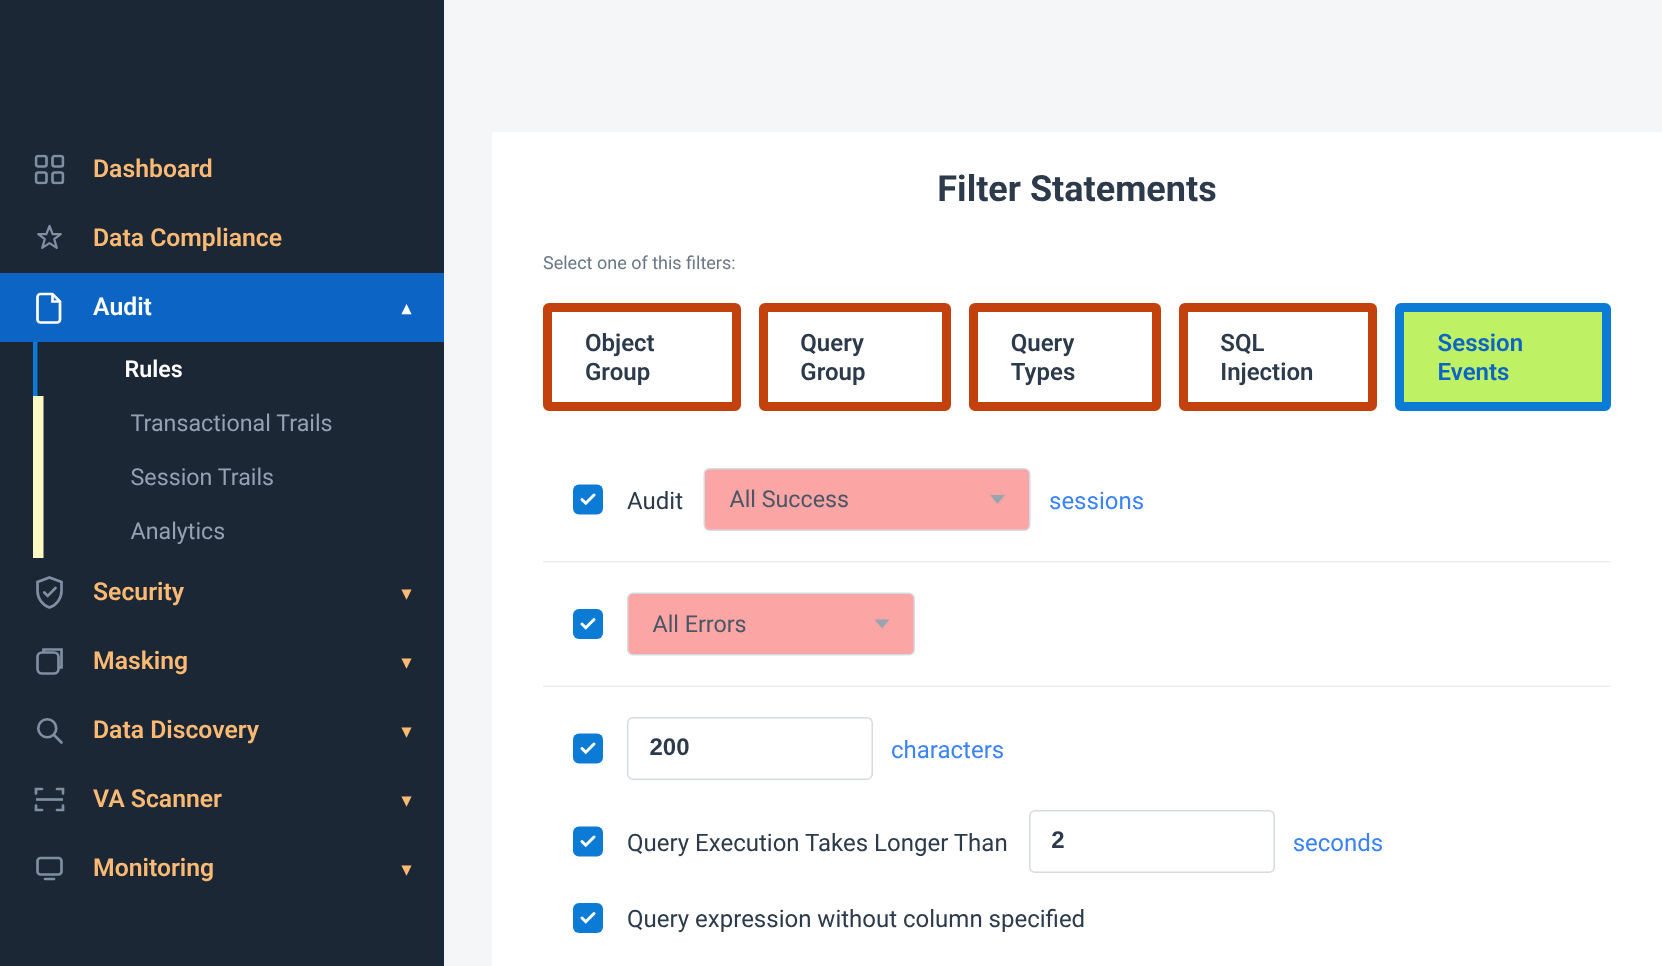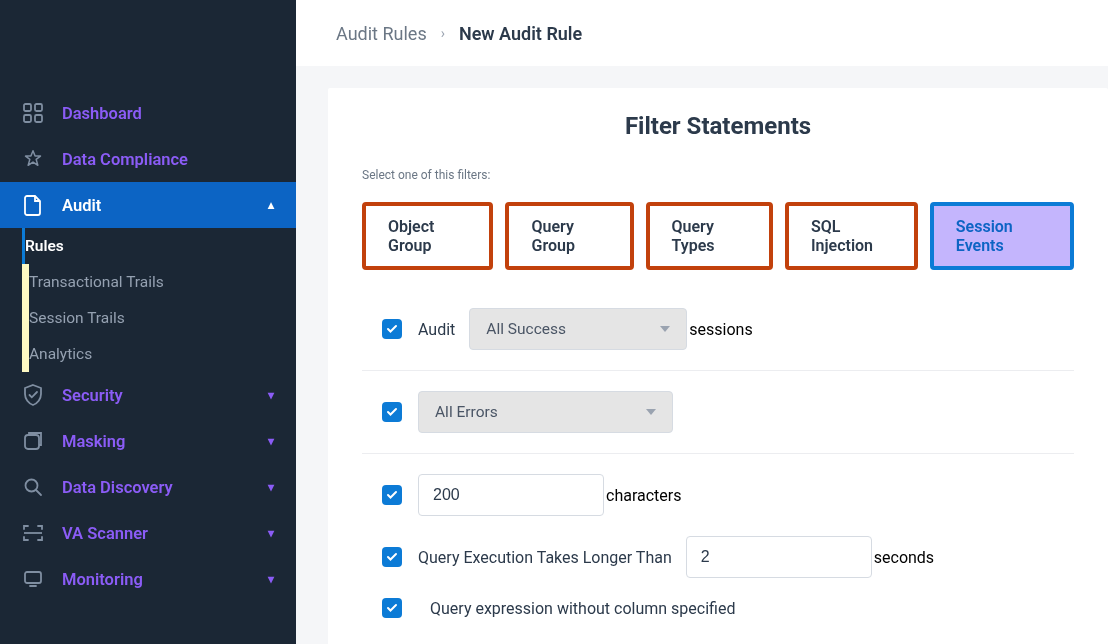--- a/index.html
+++ b/index.html
@@ -22,82 +22,60 @@
   border-top-left-radius: 60px 28px;
   border-top-right-radius: 60px 28px;
 }
 .collapse-btn { width: 70px; height: 66px; background: #e8eef7; display: flex; align-items: center; justify-content: center; color: #0c7bd6; font-size: 22px; cursor: pointer; }
 .breadcrumb { padding-left: 40px; font-size: 18px; color: #6b7785; display: flex; align-items: center; gap: 14px; }
 .breadcrumb .sep { color: #9aa3b0; font-size: 14px; }
 .breadcrumb .current { color: #2c3a4b; font-weight: 600; }
 
 
 .sidebar { width: 296px; background: #1b2735; color: #a7b3c3; padding-top: 66px; overflow-y: auto; flex-shrink: 0; z-index: 5; position: relative; }
-.nav-item { display: flex; align-items: center; padding: 0 22px; height: 46px; cursor: pointer; font-size: 16.5px; font-weight: 600; color: #8b5cf6; position: relative; }
+.nav-item { display: flex; align-items: center; padding: 0 22px; height: 46px; cursor: pointer; font-size: 16.5px; font-weight: 600; color: #fdba74; position: relative; }
 .nav-item .icon { width: 22px; height: 22px; margin-right: 18px; display: flex; align-items: center; justify-content: center; }
 .nav-item.active { background: #0c64c4; color: #fff; }
 .nav-item .chev { margin-left: auto; font-size: 12px; }
 .sub-items { background: #1b2735; }
-.sub-item { height: 36px; display: flex; align-items: center; font-size: 15.5px; color: #95a1b1; cursor: pointer; position: relative; border-left: 3px solid transparent; margin-left: 22px; text-align: center; }
+.sub-item { height: 36px; display: flex; align-items: center; padding-left: 58px; font-size: 15.5px; color: #95a1b1; cursor: pointer; position: relative; border-left: 3px solid transparent; margin-left: 22px; text-align: center; }
 .sub-item.active { color: #fff; font-weight: 600; border-left: 3px solid #0c7bd6; }
 .sub-item.active::before { content:''; }
 .sub-item:not(.active) { border-left: 7px solid #fef9c3; }
 
 
 .content { flex: 1; padding-top: 66px; overflow-y: auto; }
 .panel { background: #fff; margin: 22px 0 0 32px; padding: 24px 34px 40px 34px; border-radius: 2px; min-height: 540px; }
 .panel h2 { font-size: 24px; color: #2c3a4b; font-weight: 700; margin-bottom: 28px; text-align: center; }
 .subtext { color: #6b7785; font-size: 12px; margin-bottom: 20px; }
 
 .pills { display: flex; gap: 12px; margin-bottom: 18px; }
-.pill { border: 4px solid #c2410c; background: #fff; padding: 11px 22px; border-radius: 4px; font-size: 16px; font-weight: 600; color: #2c3a4b; cursor: pointer; }
-.pill.active { background: #c4b5fd; border-color: #0c7bd6; color: #0c64c4; }
+.pill { border: 6px solid #c2410c; background: #fff; padding: 11px 22px; border-radius: 4px; font-size: 16px; font-weight: 600; color: #2c3a4b; cursor: pointer; }
+.pill.active { background: #bef264; border-color: #0c7bd6; color: #0c64c4; }
 
 .row { display: flex; align-items: center; padding: 20px 0 20px 20px; border-bottom: 1px solid #ecedf0; }
-.row:last-child { border-bottom: none; gap: 12px; }
+.row:last-child { border-bottom: none; }
 .cb { width: 20px; height: 20px; border-radius: 4px; background: #0c7bd6; display: flex; align-items: center; justify-content: center; margin-right: 16px; cursor: pointer; flex-shrink: 0; }
 .cb svg { width: 12px; height: 12px; }
 .rlabel { font-size: 16px; color: #2c3a4b; margin-right: 14px; }
-.rsuffix { font-size: 16px; color: #000000; margin-left: 2px; }
-.select { border: 1px solid #d6dbe2; border-radius: 4px; height: 42px; padding: 0 44px 0 16px; font-size: 15.5px; color: #4a5565; background: #e5e5e5; position: relative; display: flex; align-items: center; cursor: pointer; }
+.rsuffix { font-size: 16px; color: #3b82f6; margin-left: 12px; }
+.select { border: 1px solid #d6dbe2; border-radius: 4px; height: 42px; padding: 0 44px 0 16px; font-size: 15.5px; color: #4a5565; background: #fca5a5; position: relative; display: flex; align-items: center; cursor: pointer; }
 .select.wide { width: 218px; }
-.select.med { width: 255px; }
+.select.med { width: 192px; }
 .select::after { content:''; position:absolute; right:16px; top:17px; width:0; height:0; border-left:5px solid transparent; border-right:5px solid transparent; border-top:6px solid #9aa3b0; }
 .input { border: 1px solid #d6dbe2; border-radius: 4px; height: 42px; padding: 0 14px; font-size: 16px; color: #2c3a4b; background: #fff; width: 186px; }
-.input.med { width: 186px; }
+.input.med { width: 164px; font-weight: bold; }
 
 svg { display: block; }
 </style>
 </head>
 <body>
 
 <div class="app">
 
-  <div class="topbar">
-    <div class="logo-block">
-      <div class="logo">
-        <div class="logo-arc"></div>
-        <span class="data">Data</span>
-          <span class="sunrise">Sunrise</span>
-      </div>
-    </div>
-    <div class="collapse-btn">
-      <svg width="22" height="18" viewBox="0 0 22 18">
-        <line x1="2" y1="3" x2="20" y2="3" stroke="#0c7bd6" stroke-width="2.5" stroke-linecap="round"></line>
-        <line x1="10" y1="9" x2="20" y2="9" stroke="#0c7bd6" stroke-width="2.5" stroke-linecap="round"></line>
-        <polyline points="6,6 2,9 6,12" fill="none" stroke="#0c7bd6" stroke-width="2.5" stroke-linecap="round" stroke-linejoin="round"></polyline>
-        <line x1="2" y1="15" x2="20" y2="15" stroke="#0c7bd6" stroke-width="2.5" stroke-linecap="round"></line>
-      </svg>
-    </div>
-    <div class="breadcrumb">
-      <span>Audit Rules</span>
-      <span class="sep">›</span>
-      <span class="current">New Audit Rule</span>
-    </div>
-  </div>
 
   <div class="sidebar">
     <div style="height:24px"></div>
     <div class="nav-item">
       <span class="icon">
         <svg width="20" height="20" viewBox="0 0 20 20">
             <rect x="1" y="1" width="7" height="7" rx="1.5" fill="none" stroke="#7f8ea1" stroke-width="1.8"></rect>
             <rect x="12" y="1" width="7" height="7" rx="1.5" fill="none" stroke="#7f8ea1" stroke-width="1.8"></rect>
             <rect x="1" y="12" width="7" height="7" rx="1.5" fill="none" stroke="#7f8ea1" stroke-width="1.8"></rect>
             <rect x="12" y="12" width="7" height="7" rx="1.5" fill="none" stroke="#7f8ea1" stroke-width="1.8"></rect>

